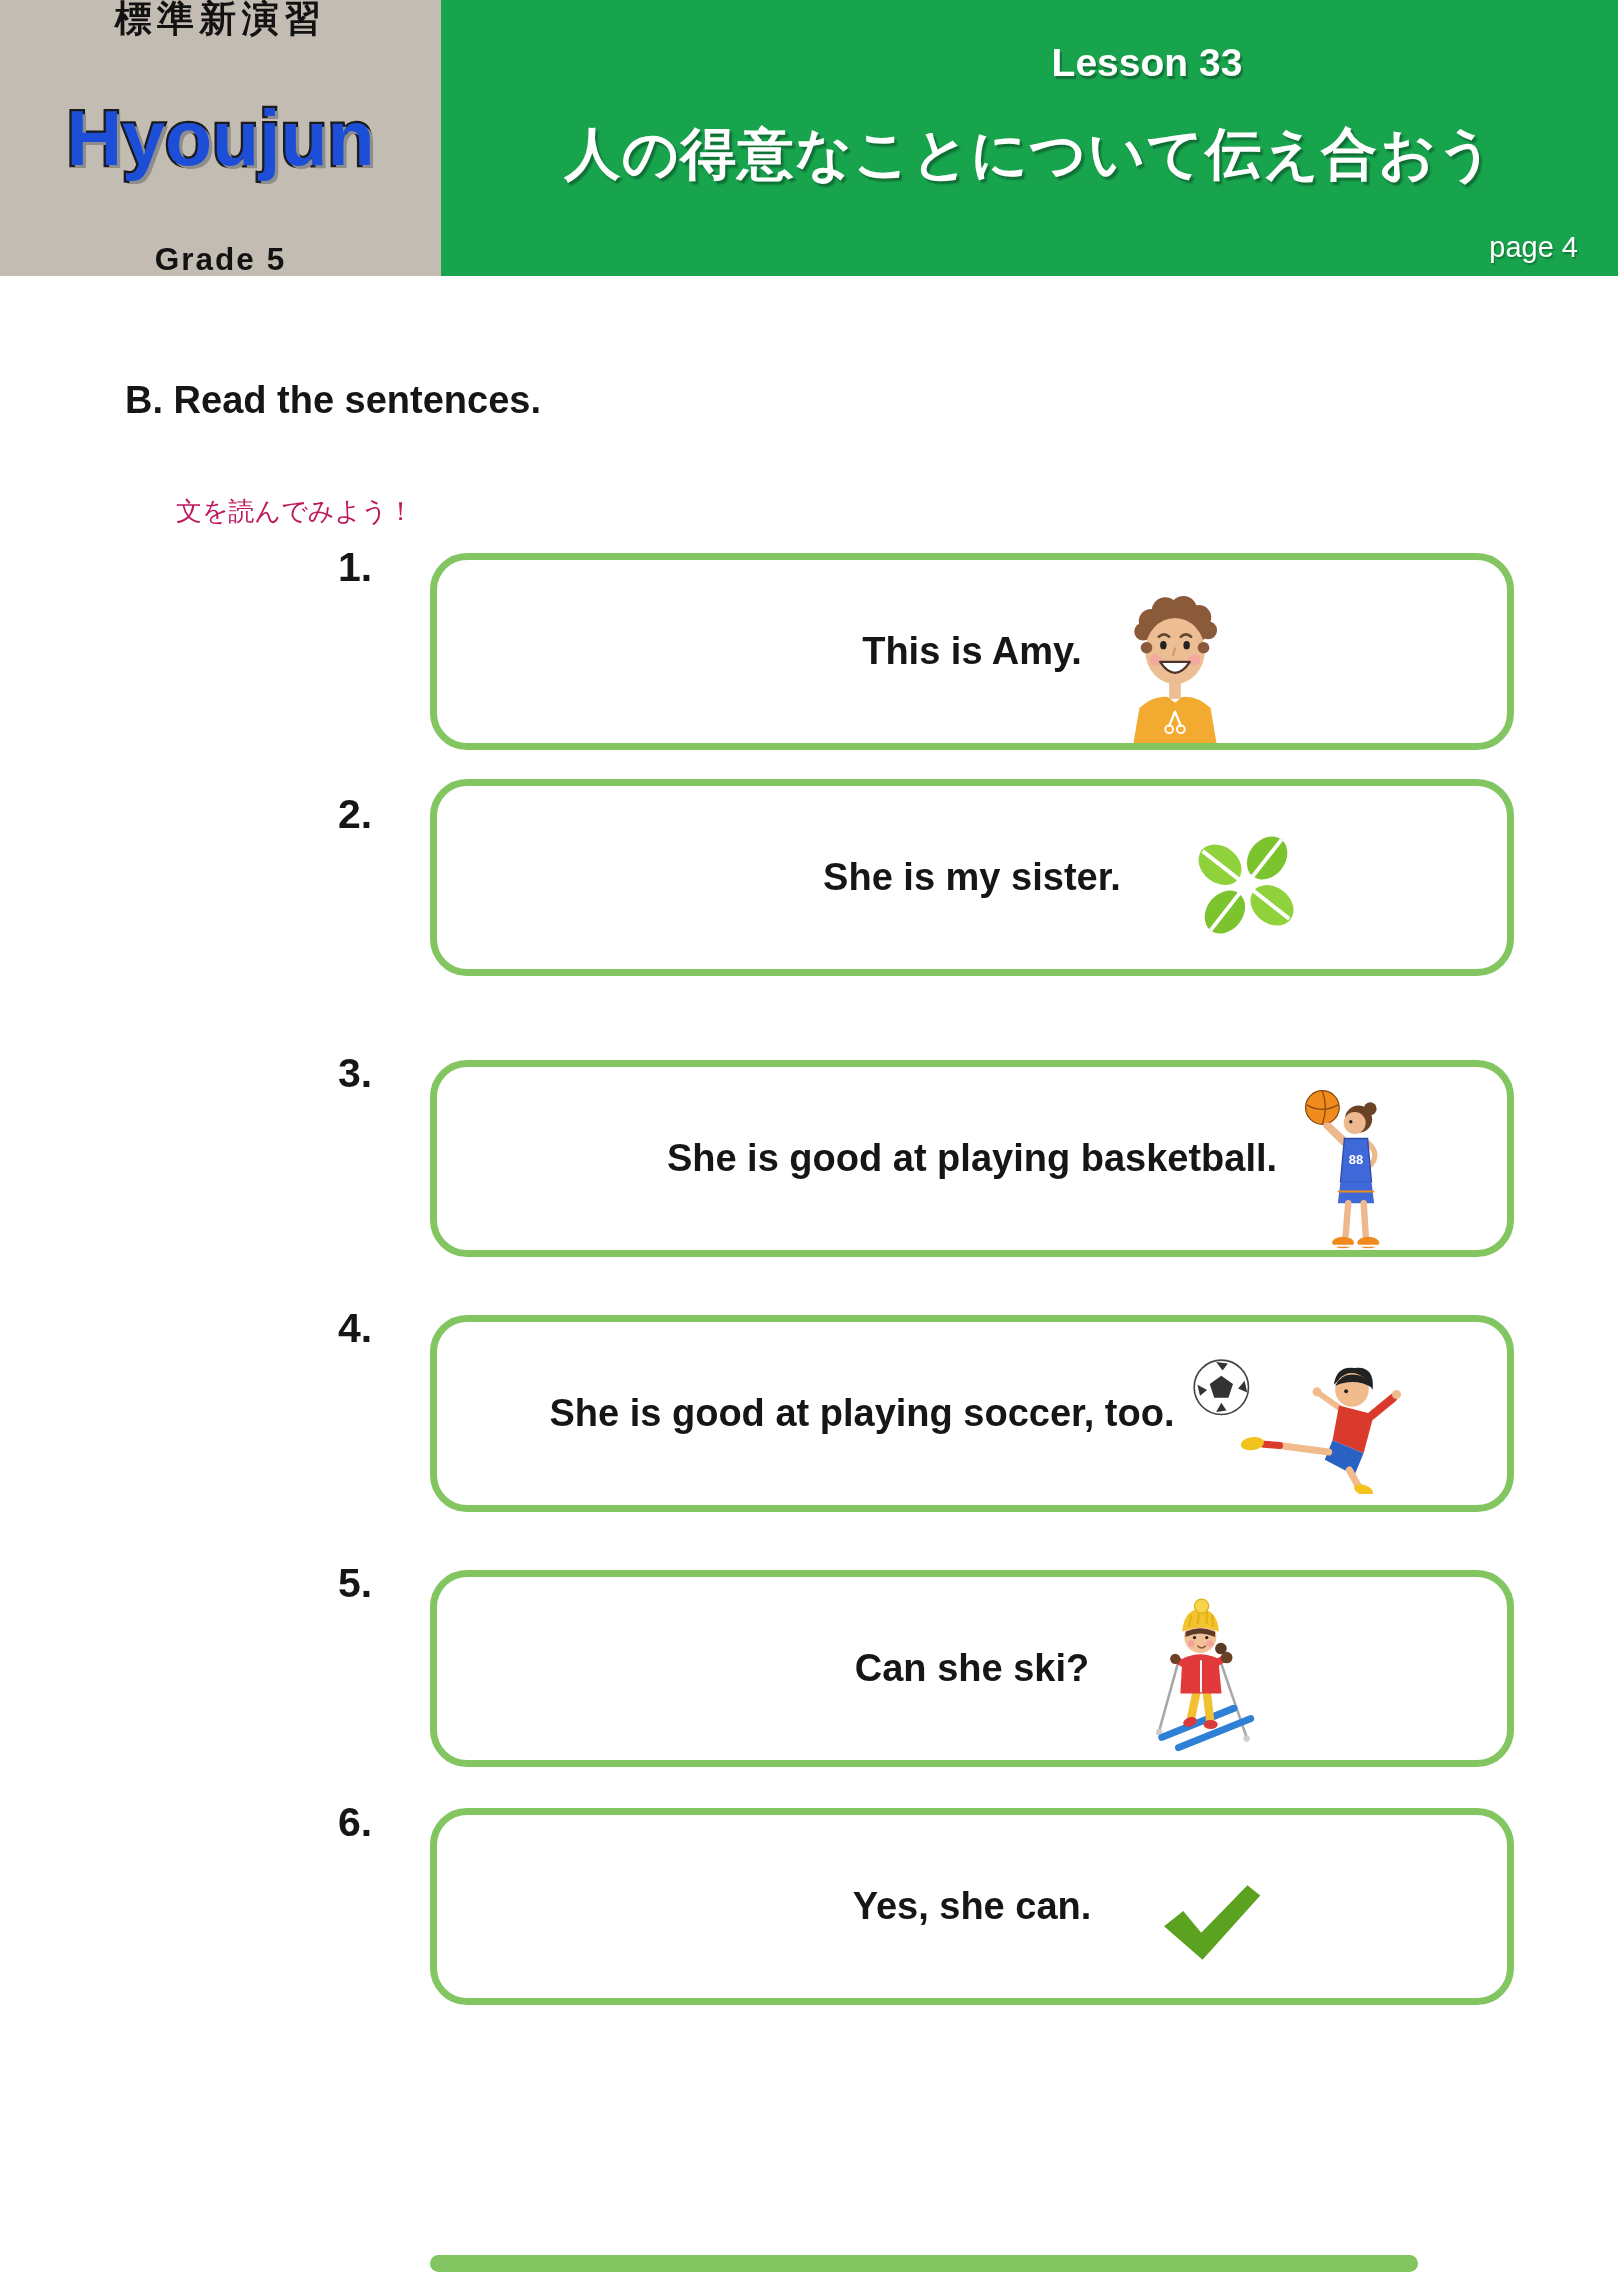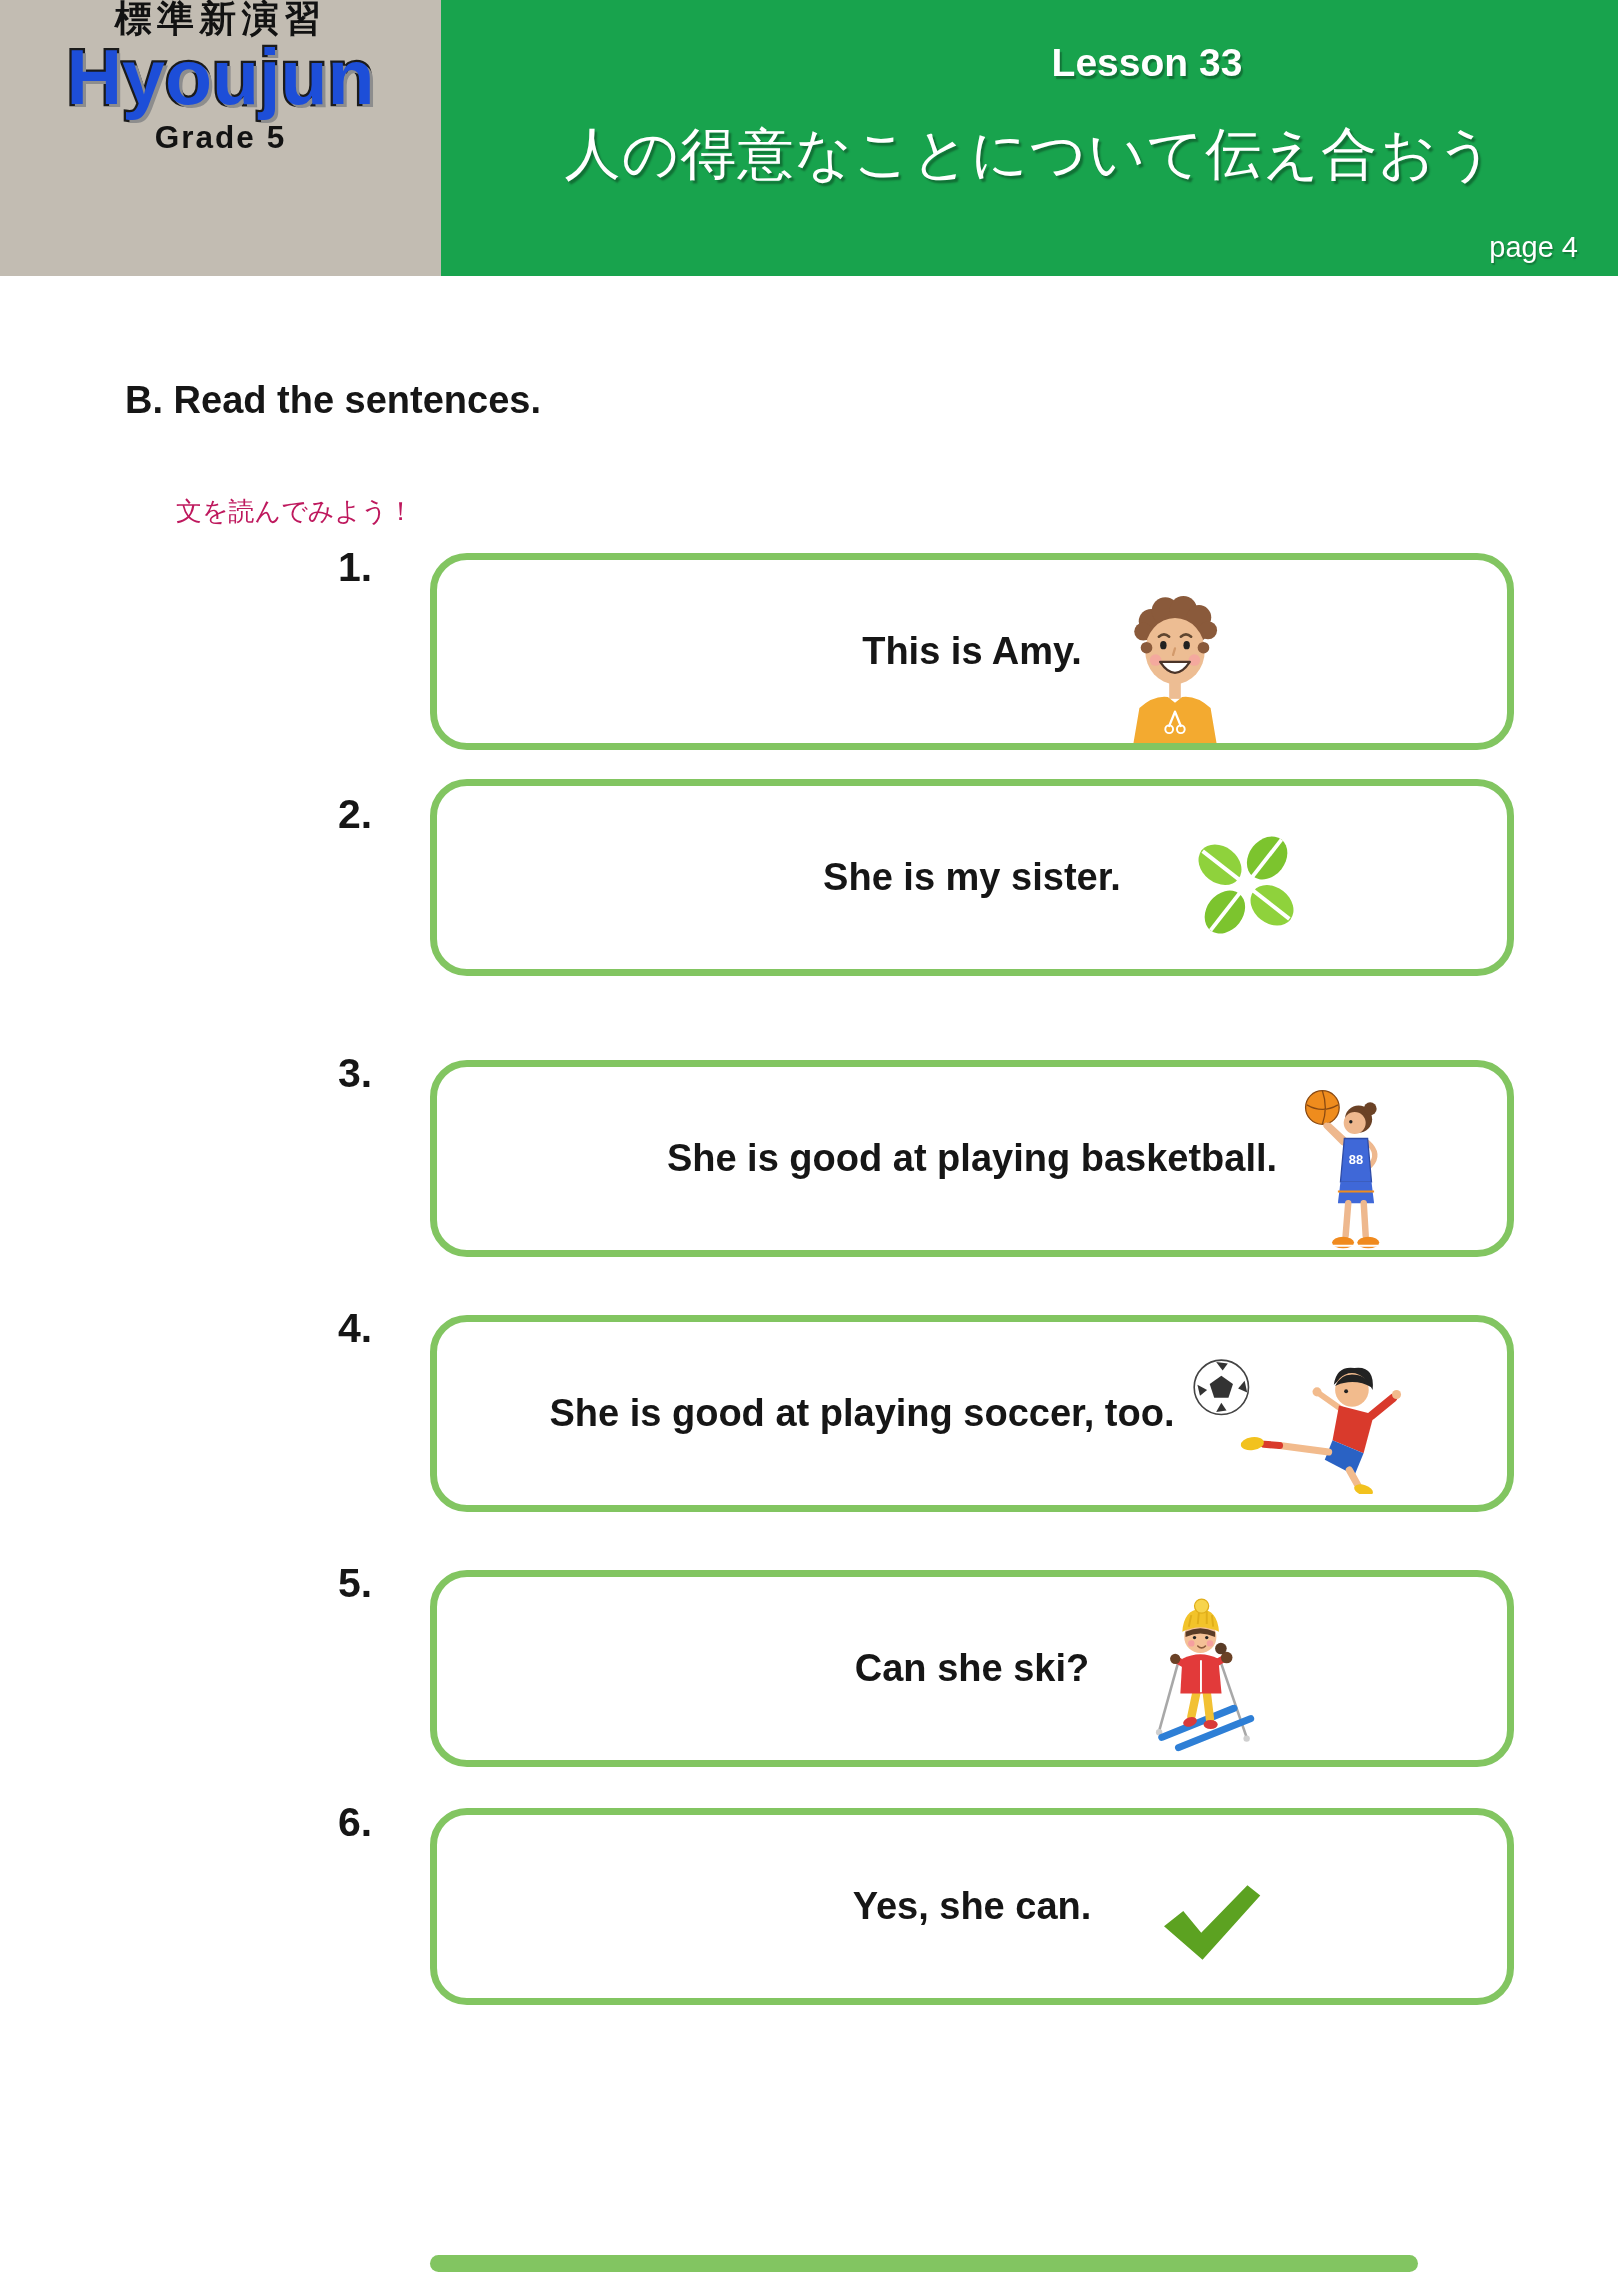--- a/index.html
+++ b/index.html
@@ -2,31 +2,31 @@
 <html style="font-size:10.5px"><head>
 <meta charset="utf-8">
 <style>
   html,body{margin:0;padding:0;background:#fff;}
   .page{position:relative;width:1619px;height:2295px;background:#ffffff;overflow:hidden;
         font-family:"Liberation Sans","DejaVu Sans",sans-serif;}
 
   
   .header{position:absolute;left:0;top:0;width:1619px;height:276px;background:#18a34d;}
   .logo-box{position:absolute;left:0;top:0;width:441px;height:276px;background:#c2bcb2;
-            display:flex;flex-direction:column;align-items:center;justify-content:flex-start;}
+            display:flex;flex-direction:column;align-items:center;justify-content:space-between;}
   .logo-series{font-size:37px;font-weight:bold;color:#121212;letter-spacing:5.3px;line-height:1;}
   .logo-brand{font-size:77px;font-weight:bold;color:#1d4ed8;line-height:1.05;margin-top:0;
               -webkit-text-stroke:4.6px #1b1b1b;paint-order:stroke fill;
               text-shadow:3.3px 3.3px 0 #8d8d8d;}
   .logo-grade{font-size:31.5px;font-weight:bold;color:#121212;letter-spacing:2px;line-height:1;margin-top:3.9px;}
   .header-lesson{position:absolute;left:441px;width:1412px;top:41px;text-align:center;
                  font-size:39px;font-weight:bold;color:#ffffff;
                  text-shadow:2px 2.6px 1.3px rgba(0,0,0,0.30);}
   .header-title{position:absolute;left:441px;width:1178px;top:117px;text-align:center;
-                font-size:56px;font-weight:normal;color:#ffffff;letter-spacing:1.3px;
+                font-size:56px;font-weight:bold;color:#ffffff;letter-spacing:1.3px;
                 text-shadow:2.6px 3.3px 2px rgba(0,0,0,0.32);}
   .header-page{position:absolute;right:41px;top:231px;font-size:29px;color:#ffffff;
                text-shadow:1.3px 2px 1.3px rgba(0,0,0,0.25);}
 
   
   .section-heading{position:absolute;left:125px;top:379px;font-size:38px;font-weight:bold;color:#161616;}
   .section-sub{position:absolute;left:176px;top:450px;font-size:26px;color:#be185d;margin-top:44px;}
 
   
   .num{position:absolute;left:338px;width:72px;font-size:41px;font-weight:bold;color:#161616;}

